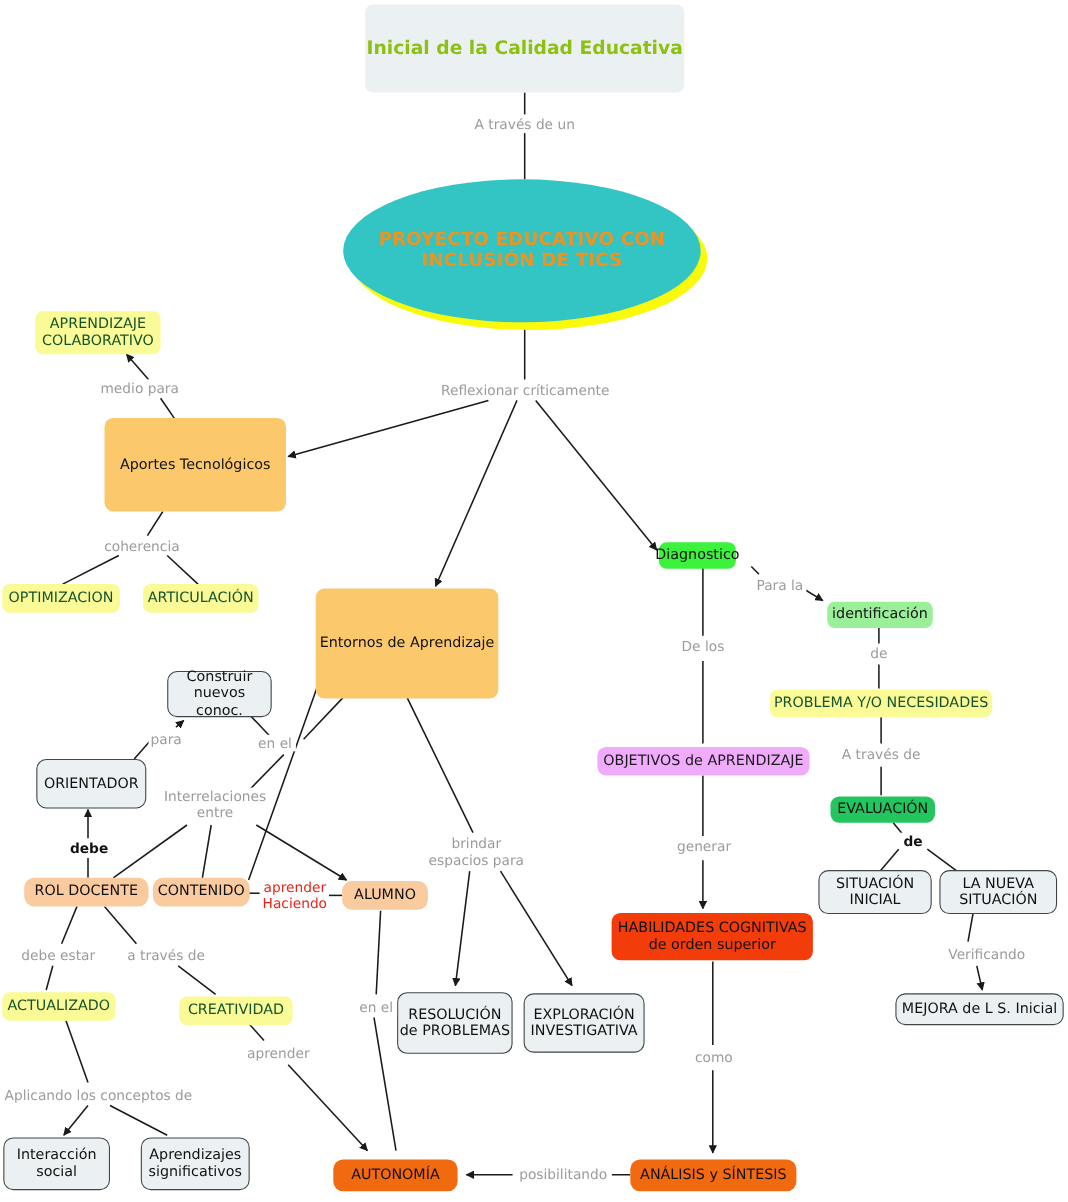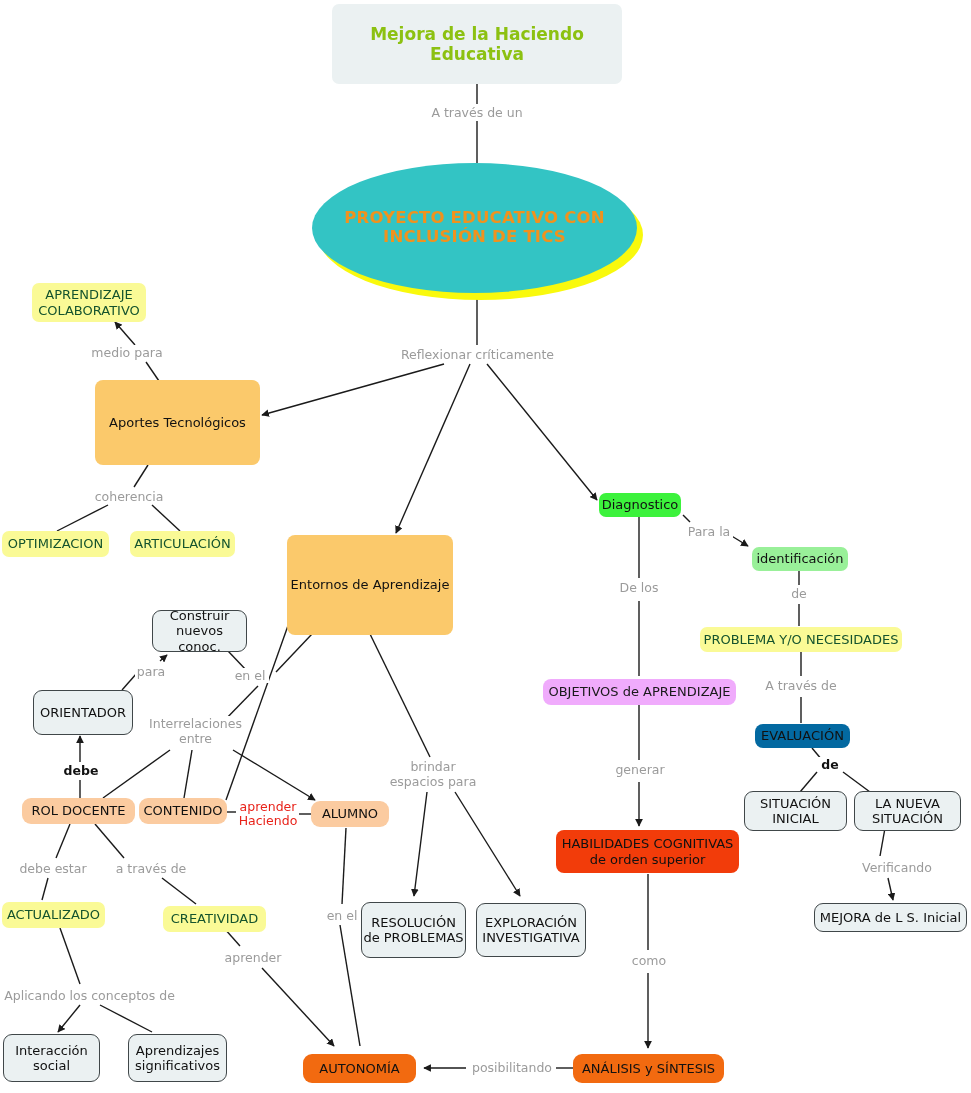--- a/index.html
+++ b/index.html
@@ -112,21 +112,21 @@
     font-size: 13px;
     border-radius: 7px;
   }
   .n-red {
     background: #f0abfc;
     color: #1a1a1a;
     font-size: 13px;
     border-radius: 8px;
   }
   .n-salmon {
-    background: #0369a1;
+    background: #22c55e;
     color: #111111;
     font-size: 13px;
     border-radius: 8px;
   }
   .n-orangered {
     background: #f23c0a;
     color: #111111;
     font-size: 13px;
     border-radius: 8px;
   }
@@ -262,21 +262,21 @@
 
       <line x1="648" y1="874" x2="648" y2="950"></line>
       <line x1="648" y1="973" x2="648" y2="1048" marker-end="url(#arrow)"></line>
 
       <line x1="226" y1="812" x2="236" y2="812"></line>
       <line x1="299" y1="814" x2="311" y2="814"></line>
     </g>
   </svg>
 
   <div class="node n-title" style="left:332px; top:4px; width:290px; height:80px;">
-    <span>Mejora de la Haciendo Educativa</span>
+    <span>Inicial de la Calidad Educativa</span>
   </div>
 
   <div class="n-ellipse-wrap" style="left:312px; top:163px; width:325px; height:130px;">
     <div class="n-ellipse-shadow"></div>
     <div class="n-ellipse">
       <span style="display:block; width:84%;">PROYECTO EDUCATIVO CON INCLUSIÓN DE TICS</span>
     </div>
   </div>
 
   <div class="node n-yellow" style="left:32px; top:283px; width:114px; height:39px;">
@@ -340,21 +340,21 @@
   </div>
 
   <div class="node n-bluegray" style="left:361px; top:902px; width:105px; height:56px;">
     <span>RESOLUCIÓN de PROBLEMAS</span>
   </div>
 
   <div class="node n-brightorange" style="left:303px; top:1054px; width:113px; height:29px;">
     <span>AUTONOMÍA</span>
   </div>
 
-  <div class="node n-green" style="left:599px; top:493px; width:82px; height:24px;">
+  <div class="node n-green" style="left:599px; top:493px; width:70px; height:24px;">
     <span>Diagnostico</span>
   </div>
 
   <div class="node n-lightgreen" style="left:752px; top:547px; width:96px; height:24px;">
     <span>identificación</span>
   </div>
 
   <div class="node n-yellow" style="left:700px; top:627px; width:202px; height:25px;">
     <span>PROBLEMA Y/O NECESIDADES</span>
   </div>

